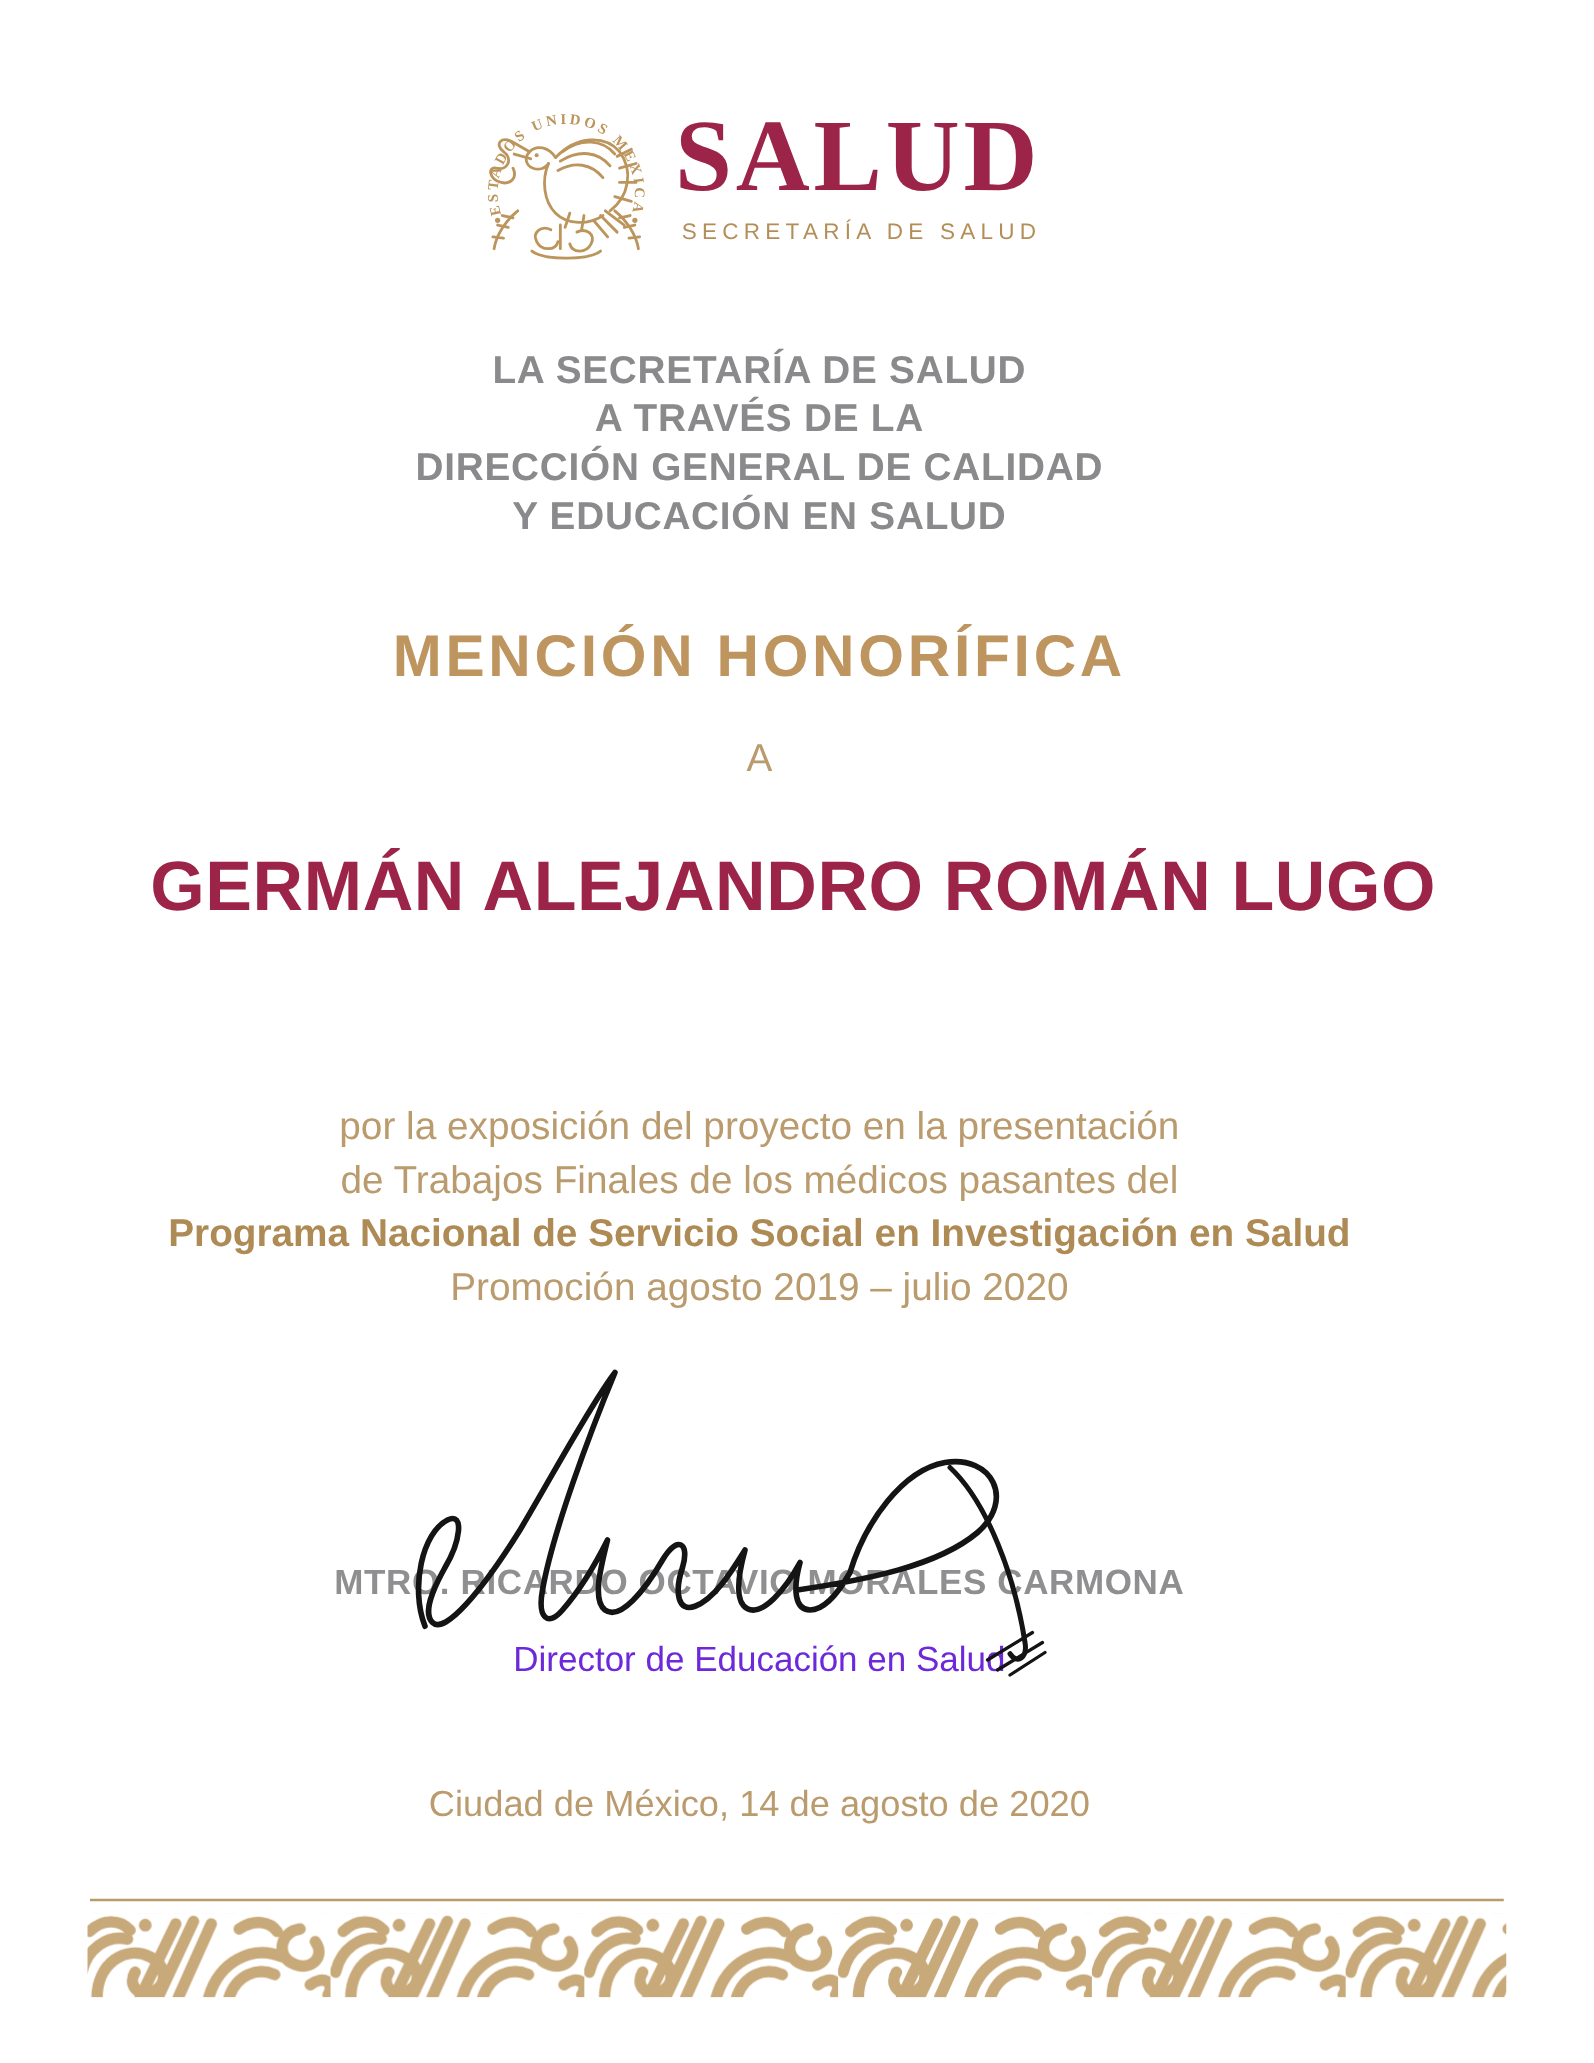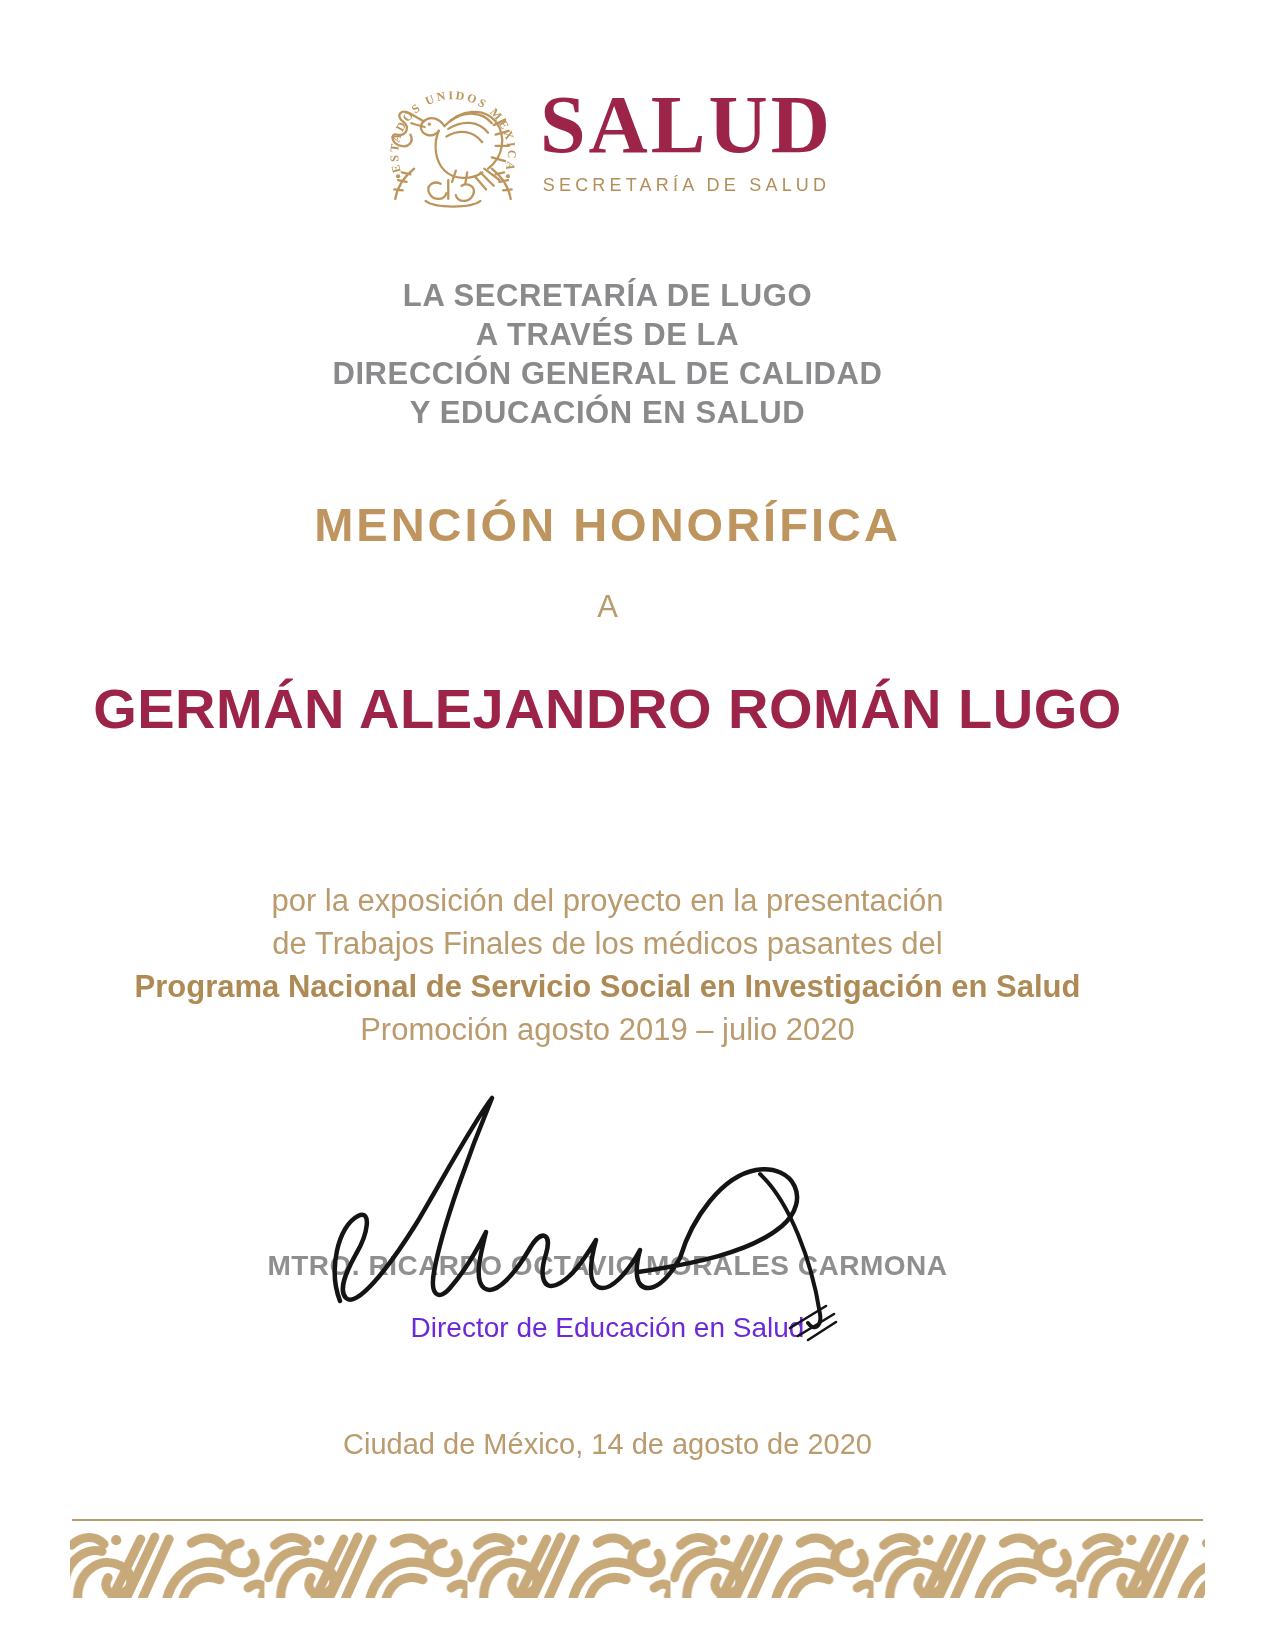--- a/index.html
+++ b/index.html
@@ -5,38 +5,38 @@
   html,body { margin:0; padding:0; background:#ffffff; }
   .cert {
     position:relative; width:1275px; height:1650px; background:#ffffff;
     font-family:"Liberation Sans", sans-serif; overflow:hidden;
   }
   .col { position:absolute; left:0; width:1215px; text-align:center; }
 
   
   .logo-row { top:56px; display:flex; justify-content:center; align-items:flex-start; gap:16px; }
   .seal-svg { width:142px; height:160px; display:block; }
-  .wordmark-block { padding-top:28px; text-align:center; }
+  .wordmark-block { padding-top:28px; text-align:right; }
   .salud-wordmark {
     font-family:"Liberation Serif", serif; font-weight:700; font-size:82px;
     line-height:1; letter-spacing:3px; color:#9D2449;
   }
   .salud-subtitle {
     margin-top:9px; font-size:18px; font-weight:400; letter-spacing:4.2px;
     color:#B48E58;
   }
 
   
   .header-block { top:276px; font-size:31px; font-weight:700; line-height:39px;
     color:#8A8A8C; letter-spacing:0.6px; }
 
   
   .mention-title { top:497px; font-size:47px; font-weight:700; letter-spacing:3px; color:#BE955F; }
   .prep-a       { top:589px; font-size:31px; color:#BA9B6E; }
-  .recipient    { top:676px; font-size:56px; font-weight:700; letter-spacing:0.5px; color:#9D2449; }
+  .recipient    { top:676px; font-size:56px; font-weight:700; letter-spacing:0.5px; color:#9D2449;padding-left:27px; }
 
   
   .body-block { top:836px; font-size:31px; line-height:43px; color:#BA9B6E;margin-top:43px; }
   .body-strong { font-weight:700; color:#AE8A55; }
 
   
   .signature-svg { position:absolute; left:320px; top:1076px; width:590px; height:268px; z-index:2; pointer-events:none; }
   .sig-name  { top:1250px; font-size:28px; font-weight:700; color:#8F8F91; letter-spacing:0.5px; }
   .sig-title { top:1312px; font-size:28px; color:#6d28d9; }
 
@@ -93,21 +93,21 @@
         <circle cx="133" cy="125" r="2.2" fill="#BC955C" stroke="none"></circle>
       </g>
     </svg>
     <div class="wordmark-block">
       <div class="salud-wordmark">SALUD</div>
       <div class="salud-subtitle">SECRETARÍA DE SALUD</div>
     </div>
   </div>
 
   <div class="col header-block">
-    <div>LA SECRETARÍA DE LUGO</div>
+    <div>LA SECRETARÍA DE SALUD</div>
     <div>A TRAVÉS DE LA</div>
     <div>DIRECCIÓN GENERAL DE CALIDAD</div>
     <div>Y EDUCACIÓN EN SALUD</div>
   </div>
 
   <div class="col mention-title">MENCIÓN HONORÍFICA</div>
   <div class="col prep-a">A</div>
   <div class="col recipient">GERMÁN ALEJANDRO ROMÁN LUGO</div>
 
   <div class="col body-block">

